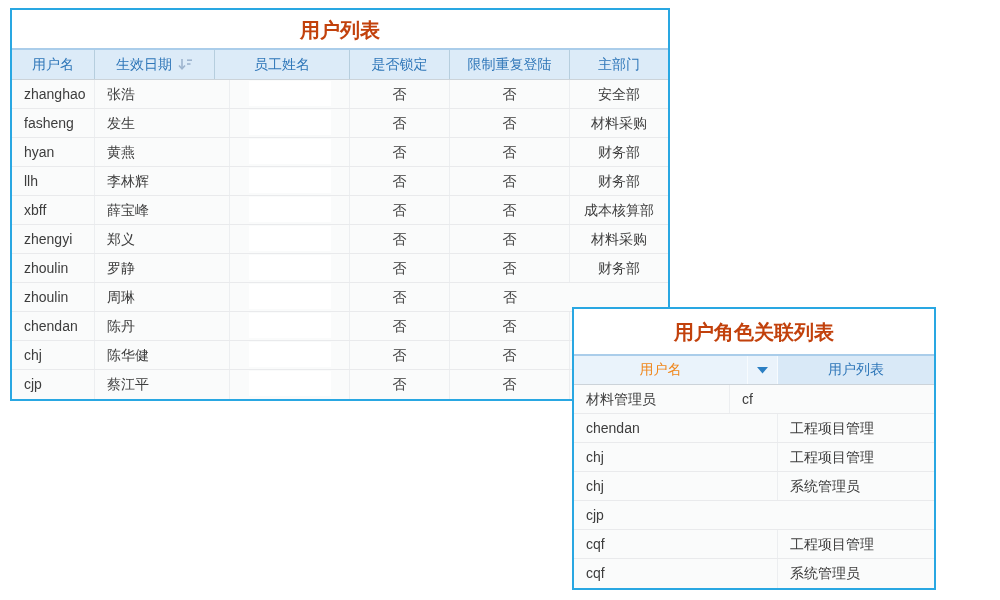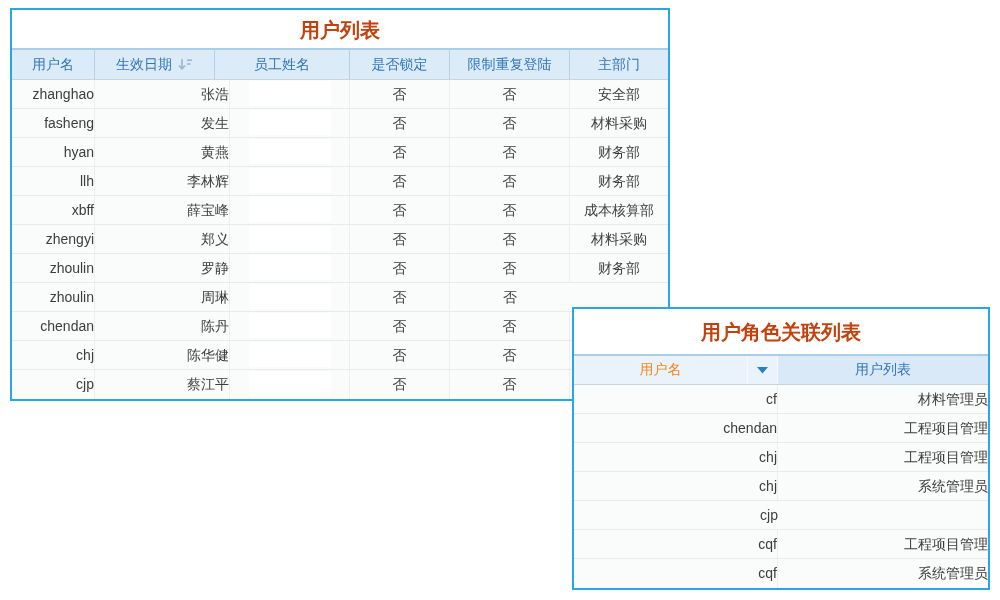--- a/index.html
+++ b/index.html
@@ -10,21 +10,21 @@
     font-family:"Liberation Sans", sans-serif;
     overflow:hidden;
     color:#3d3d3d;
   }
   .panel {
     position:absolute;
     background:#ffffff;
     border:2px solid #29a7e2;
   }
   #panel-users { left:10px; top:8px; width:660px; }
-  #panel-roles { left:572px; top:307px; width:418px; z-index:5; }
+  #panel-roles { left:572px; top:307px; width:364px; z-index:5; }
 
   .ptitle {
     text-align:center;
     font-weight:bold;
     font-size:20px;
     color:#c2410c;
     background:#ffffff;
   }
   #panel-users .ptitle { height:38px; line-height:40px; }
   #panel-roles .ptitle { height:45px; line-height:47px; }
@@ -56,21 +56,21 @@
   .cell { border-right:1px solid #eceef0; overflow:hidden; white-space:nowrap; }
   .cell:last-child { border-right:none; }
 
   
   .u-c1 { width:83px; }
   .u-c2 { width:135px; }
   .u-c3 { width:120px; }
   .u-c4 { width:100px; }
   .u-c5 { width:120px; }
   .u-c6 { flex:1; }
-  .left  { text-align:right; padding-left:18px; }
+  .left  { text-align:left; padding-left:12px; }
   .center{ text-align:center; }
 
   .datebox {
     width:82px; height:25px;
     background:#ffffff;
     margin:1px auto 0 auto;
   }
 
   .sort-icon { margin-left:6px; vertical-align:-2px; }
 
@@ -223,22 +223,22 @@
     <div class="hcell r-h1">用户名</div>
     <div class="hcell r-harrow">
       <svg width="11" height="7" viewBox="0 0 11 7">
         <polygon points="0,0 11,0 5.5,6.5" fill="#2b7fc3"></polygon>
       </svg>
     </div>
     <div class="hcell r-h2">用户列表</div>
   </div>
 
   <div class="row">
+    <div class="cell r-c2 left">材料管理员</div>
     <div class="cell r-c1 left">cf</div>
-    <div class="cell r-c2 left">材料管理员</div>
   </div>
   <div class="row">
     <div class="cell r-c1 left">chendan</div>
     <div class="cell r-c2 left">工程项目管理</div>
   </div>
   <div class="row">
     <div class="cell r-c1 left">chj</div>
     <div class="cell r-c2 left">工程项目管理</div>
   </div>
   <div class="row">

